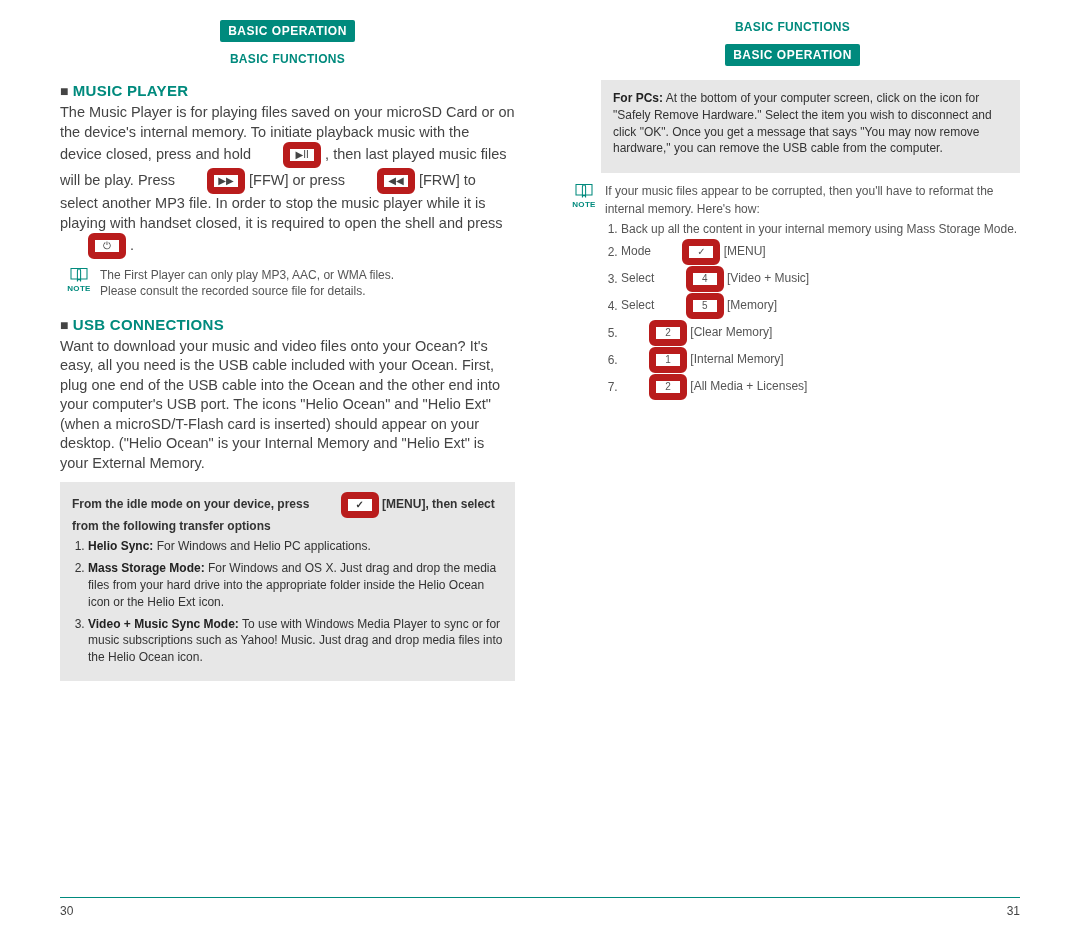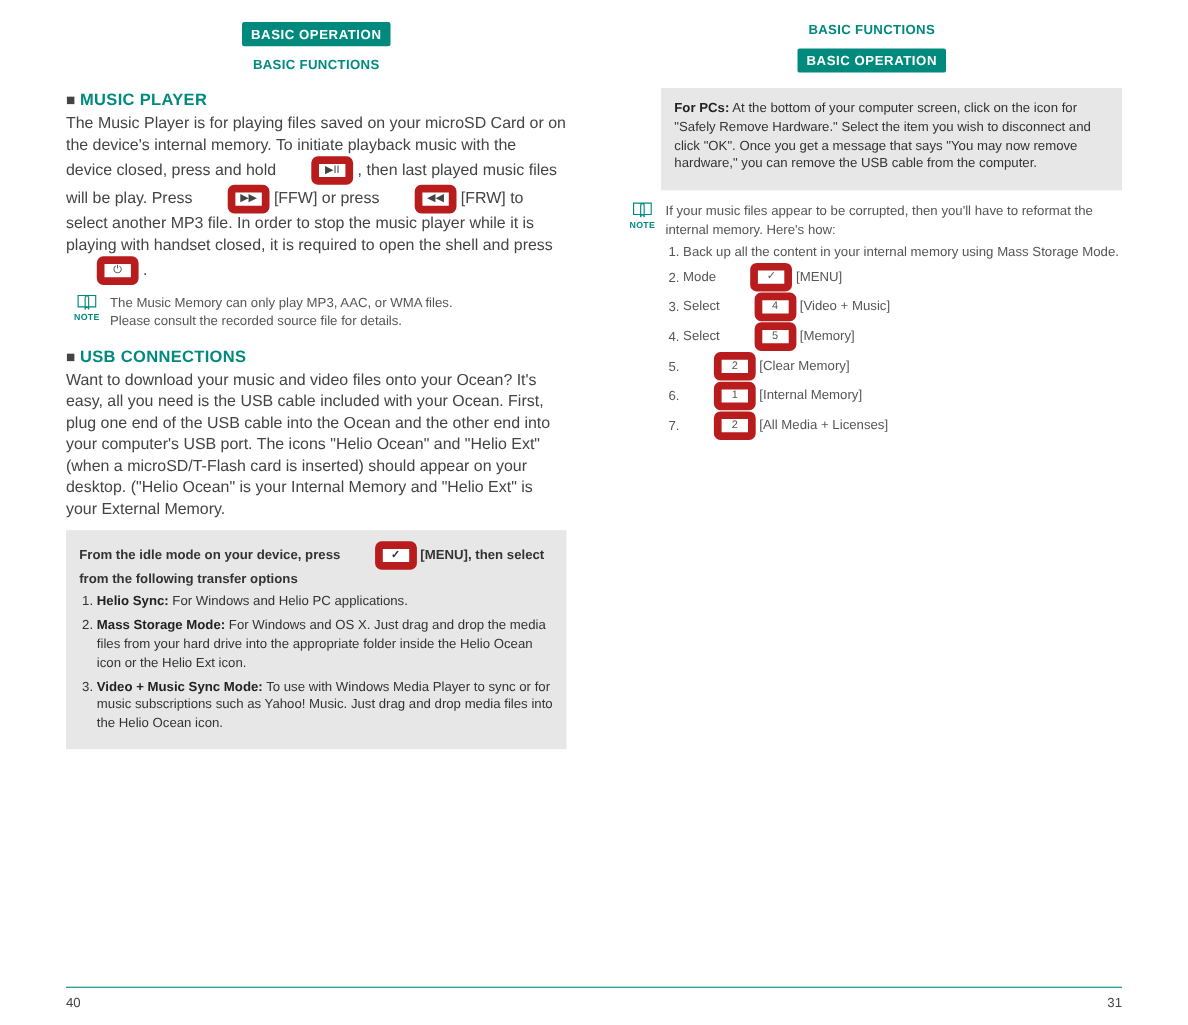--- a/index.html
+++ b/index.html
@@ -180,21 +180,21 @@
     </p>
 
     <div class="note-row">
       <div class="note-icon">
         <svg width="20" height="16" viewBox="0 0 24 20">
             <path d="M2 2 h9 a3 3 0 0 1 3 3 v13 a3 3 0 0 0 -3 -3 h-9 z M22 2 h-9 a3 3 0 0 0 -3 3 v13 a3 3 0 0 1 3 -3 h9 z" fill="none" stroke="#008a7d" stroke-width="1.3"></path>
           </svg>
         <span class="note-label">NOTE</span>
       </div>
       <div>
-        <span>The Music Memory can only play MP3, AAC, or WMA files.</span><br>
+        <span>The First Player can only play MP3, AAC, or WMA files.</span><br>
         <span>Please consult the recorded source file for details.</span>
       </div>
     </div>
 
     <h2 class="section"><span class="bullet">■</span><span>USB CONNECTIONS</span></h2>
     <p class="body">Want to download your music and video files onto your Ocean? It's easy, all you need is the USB cable included with your Ocean. First, plug one end of the USB cable into the Ocean and the other end into your computer's USB port. The icons "Helio Ocean" and "Helio Ext" (when a microSD/T-Flash card is inserted) should appear on your desktop. ("Helio Ocean" is your Internal Memory and "Helio Ext" is your External Memory.</p>
 
     <div class="greybox">
       <span class="lead">
         <span>From the idle mode on your device, press </span><span class="kbd">✓</span><span> [MENU], then select from the following transfer options</span>
@@ -235,14 +235,14 @@
           <li><span class="kbd">2</span><span> [Clear Memory]</span></li>
           <li><span class="kbd">1</span><span> [Internal Memory]</span></li>
           <li><span class="kbd">2</span><span> [All Media + Licenses]</span></li>
         </ol>
       </div>
     </div>
   </div>
 </div>
 
 <div class="footer-rule"></div>
-<div class="pgnum left">40</div>
+<div class="pgnum left">30</div>
 <div class="pgnum right">31</div>
 
 </body></html>

